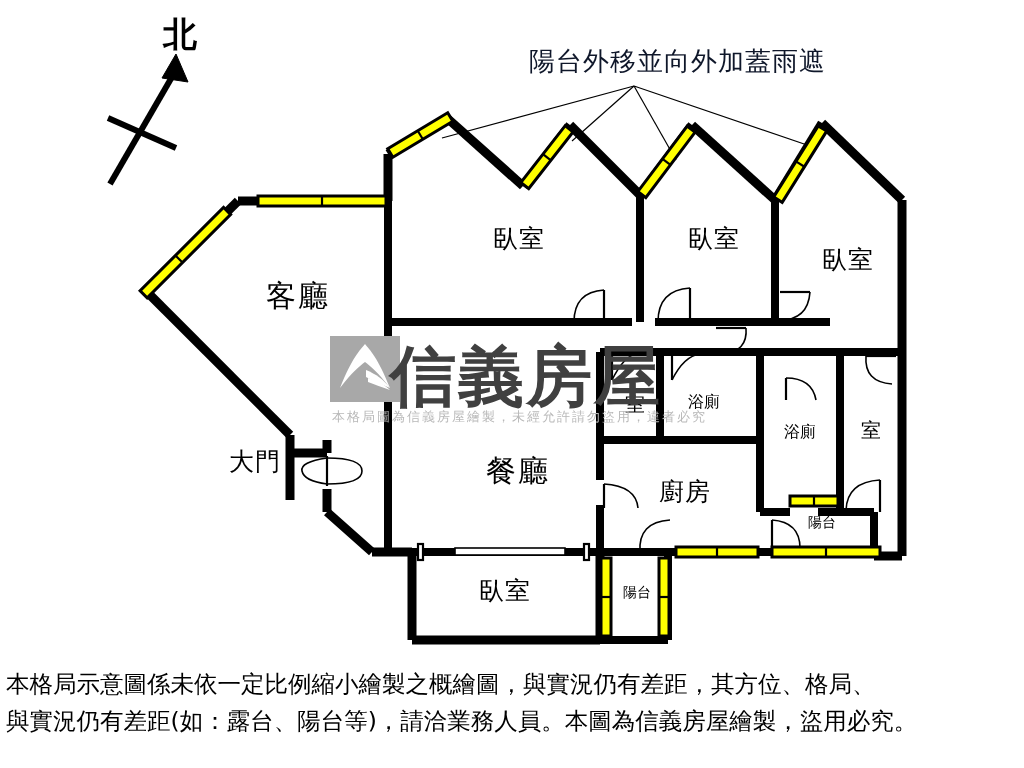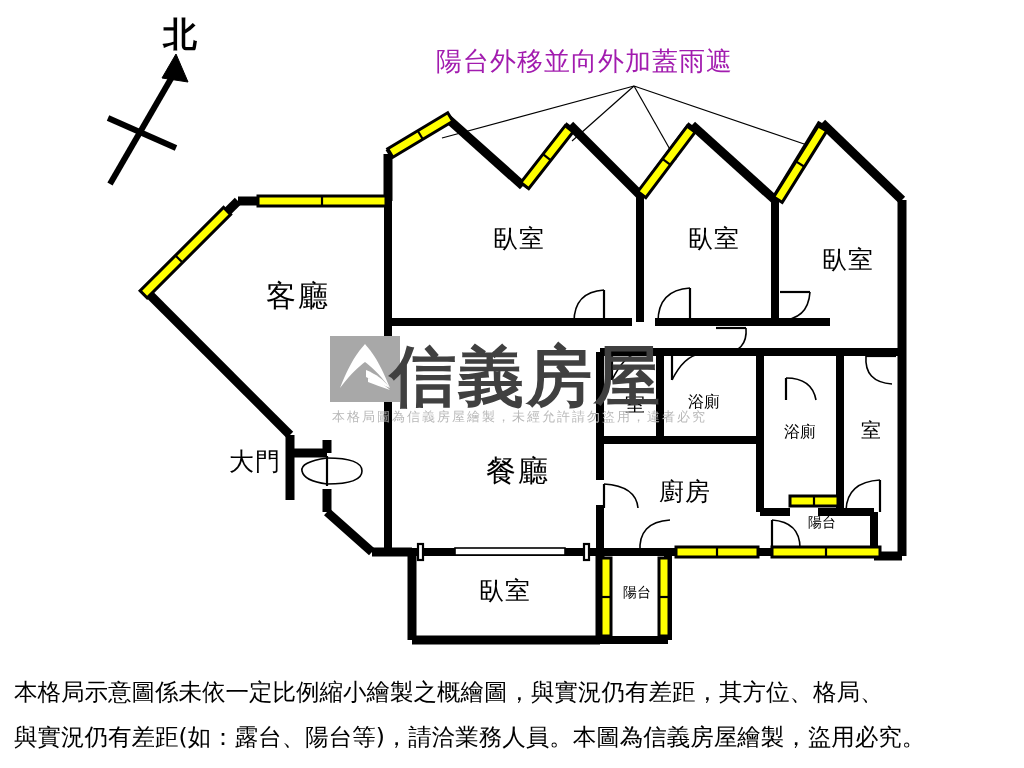--- a/index.html
+++ b/index.html
@@ -76,23 +76,23 @@
   .lbl-lg { font-size: 25px; letter-spacing: 1px; }
   .lbl-md { font-size: 20px; }
   .lbl-sm { font-size: 16px; }
   .lbl-xs { font-size: 14px; }
 
   #title-note {
     position: absolute;
     left: 436px;
     top: 44px;
     width: 390px;
-    text-align: left;
+    text-align: right;
     font-size: 26px;
-    color: #a21caf;
+    color: #0f172a;
     letter-spacing: 1px;
     font-family: "DejaVu Sans", "Liberation Sans", sans-serif;
     white-space: nowrap;
   }
   #compass {
     position: absolute;
     left: 98px;
     top: 2px;
     width: 150px;
     height: 190px;
@@ -148,21 +148,21 @@
     position: absolute;
     left: 2px;
     top: 664px;
     width: 1020px;
     font-size: 23.5px;
     line-height: 33px;
     color: #000000;
     font-family: "DejaVu Sans", "Liberation Sans", sans-serif;
     letter-spacing: 0px;
   }
-  #disclaimer p { margin: 12px; white-space: nowrap; }
+  #disclaimer p { margin: 4px; white-space: nowrap; }
 </style>
 </head>
 <body>
 
 <div id="page">
 
   <svg id="compass" viewBox="0 0 150 190">
     <g stroke="#000" fill="#000">
       <line x1="12" y1="182" x2="78" y2="68" stroke-width="6"></line>
       <polygon points="78,52 90,80 64,76"></polygon>

